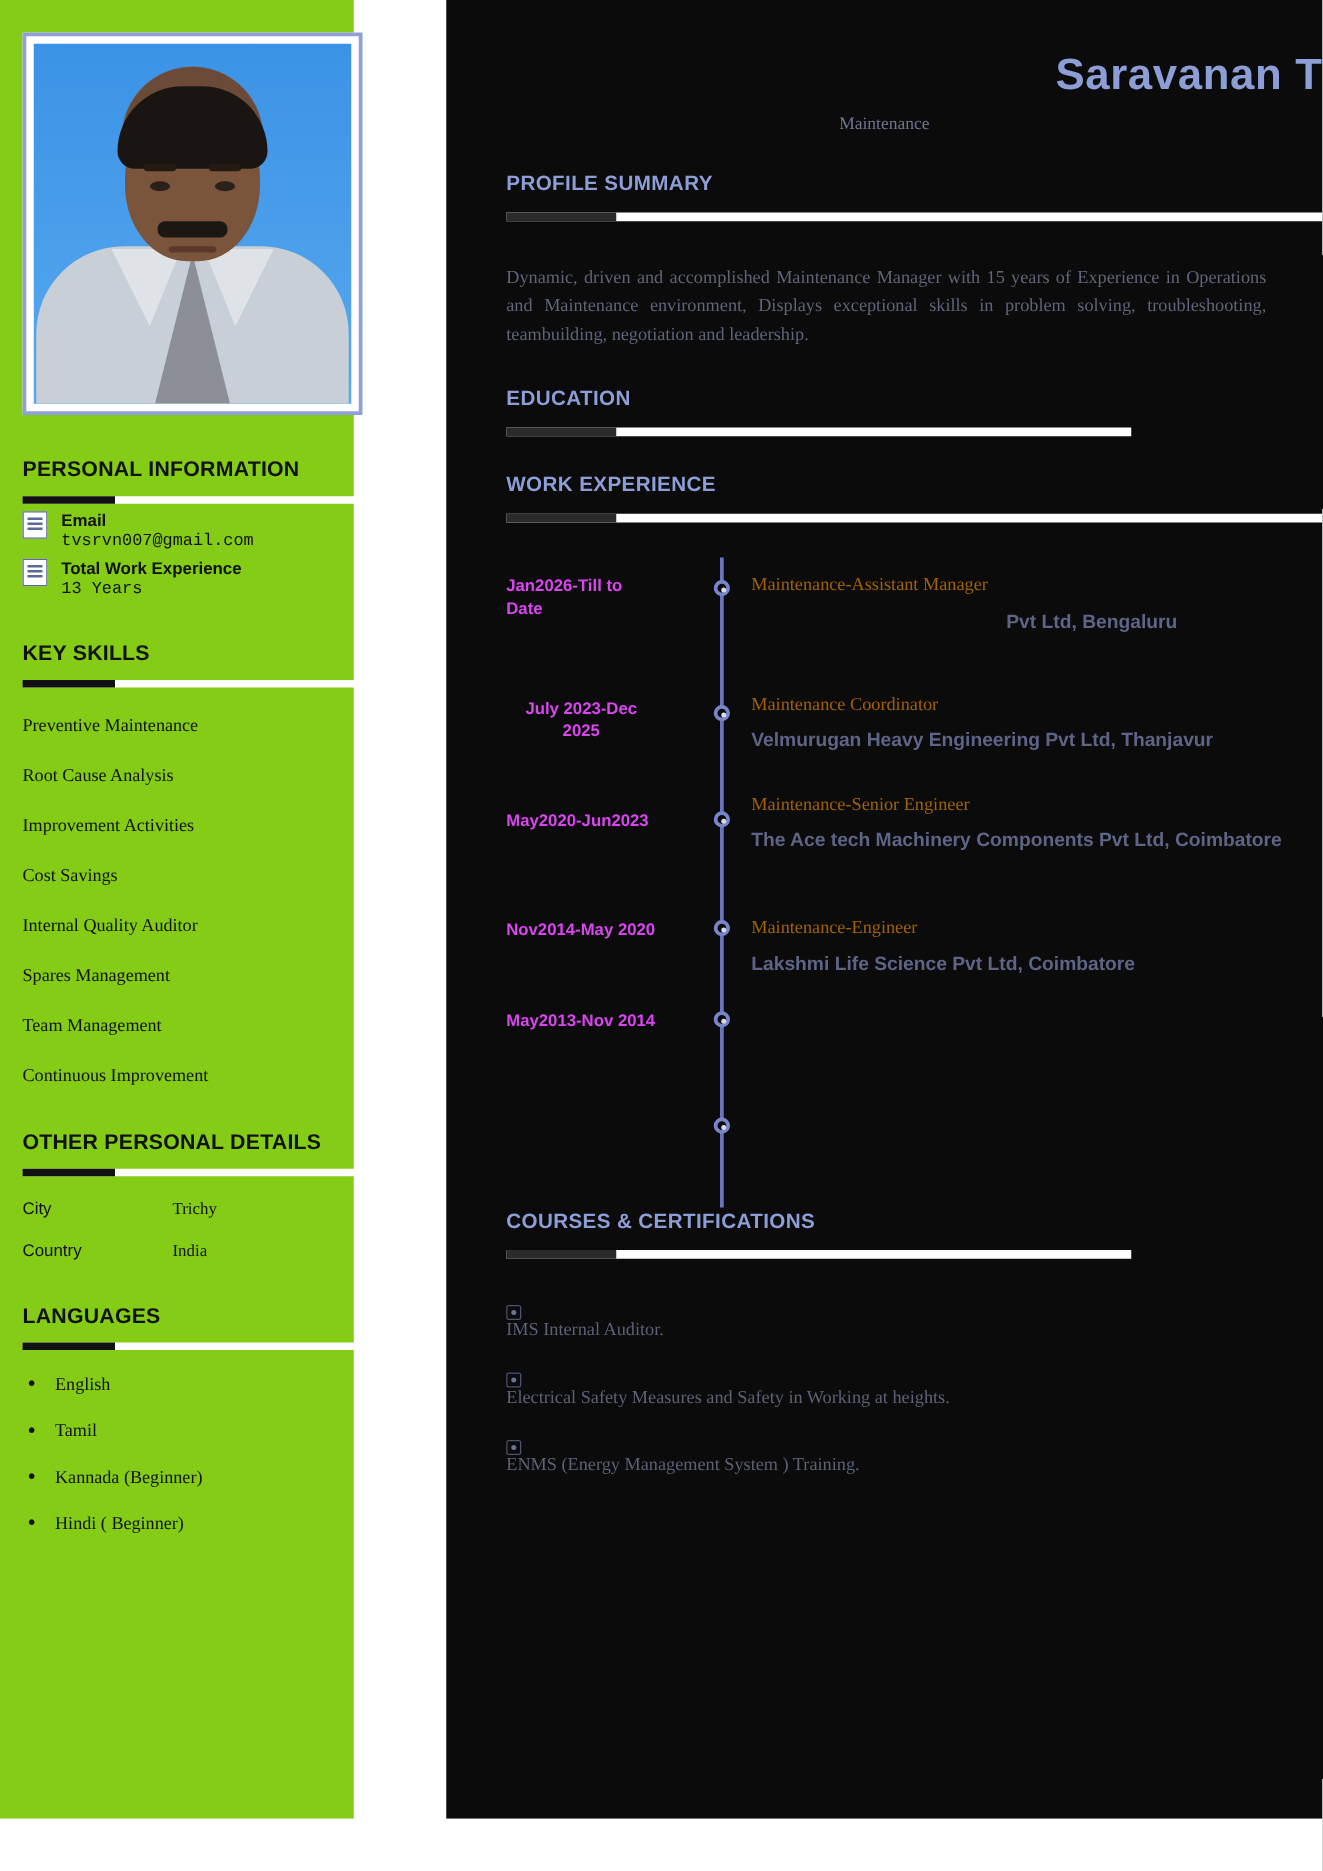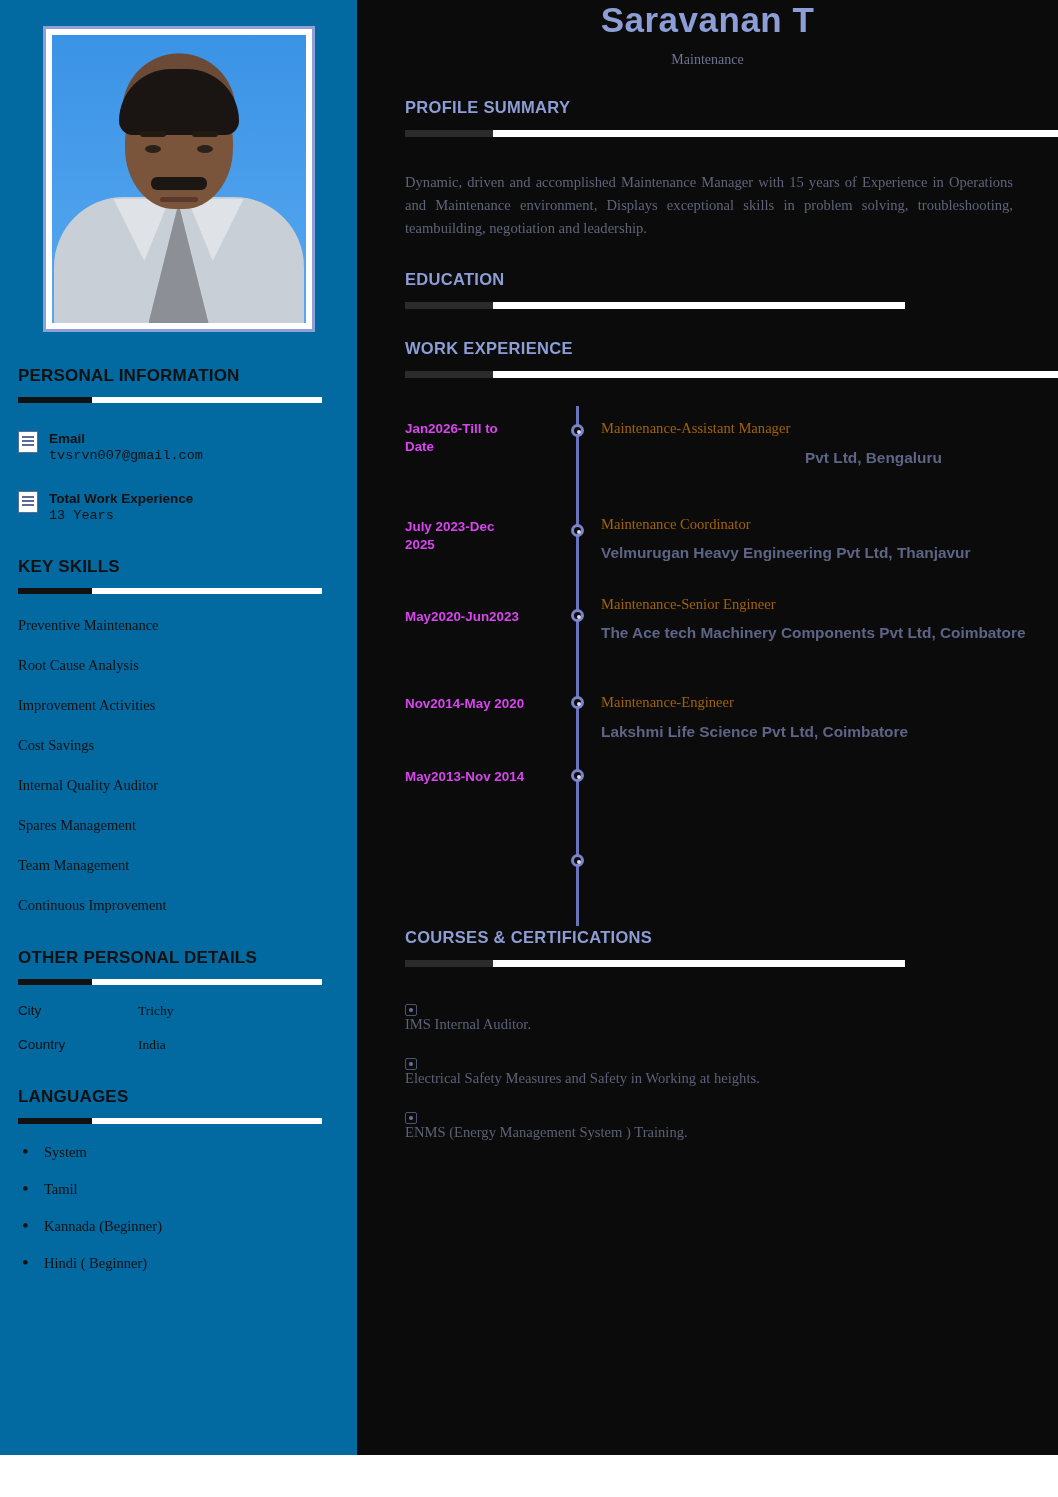--- a/index.html
+++ b/index.html
@@ -11,22 +11,22 @@
   .page {
     position: relative;
     width: 1058px; height: 1497px;
     background: #ffffff;
     overflow: hidden;
   }
   
   .left {
     position: absolute;
     left: 0; top: 0;
-    width: 357px; height: 1455px;
-    background: #0369a1;
+    width: 283px; height: 1455px;
+    background: #84cc16;
     padding: 0 18px;
   }
   .photo-frame {
     margin: 26px auto 0 auto;
     width: 272px; height: 306px;
     border: 3px solid #8fa0d8;
     background: #ffffff;
     padding: 6px;
   }
   .photo {
@@ -84,21 +84,21 @@
   .rule {
     margin-top: 11px;
     height: 6px; width: 304px;
     background: #ffffff;
     position: relative;
   }
   .rule::before {
     content:""; position: absolute; left: 0; top: 0;
     width: 74px; height: 6px; background: #111;
   }
-  .contact-row { display: flex; margin-top: 28px; }
+  .contact-row { display: flex; margin-top: 6px; }
   .c-icon {
     width: 20px; height: 22px; flex: 0 0 20px; margin-right: 11px;
     border: 1px solid #5a6b9a; background: #fff; position: relative;
   }
   .c-icon::before {
     content:""; position:absolute; left:3px; top:4px; right:3px; height:2px;
     background:#5a6b9a; box-shadow: 0 4px 0 #5a6b9a, 0 8px 0 #5a6b9a;
   }
   .c-label { font-size: 13.5px; font-weight: bold; color:#111; }
   .c-value { font-family: Liberation Mono, monospace; font-size: 13.5px; color:#111; margin-top: 2px; }
@@ -121,21 +121,22 @@
   
   .right {
     position: absolute;
     left: 357px; top: 0;
     width: 701px; height: 1455px;
     background: #0b0b0b;
     color: #cfd3e8;
     overflow: hidden;
   }
   .name {
-    text-align: center;
+    margin-top: 40px;
+    text-align: right;
     font-size: 35px; font-weight: bold;
     color: #8d9dd6;
     letter-spacing: .5px;
   }
   .role {
     text-align: center;
     margin-top: 12px;
     font-family: "Liberation Serif", serif;
     font-size: 14px; color: #6f7490;
   }
@@ -294,21 +295,21 @@
       <div class="k">City</div>
       <div class="v">Trichy</div>
     </div>
     <div class="kv">
       <div class="k">Country</div>
       <div class="v">India</div>
     </div>
 
     <div class="lsec-title">LANGUAGES</div>
     <div class="rule"></div>
-    <div class="lang">System</div>
+    <div class="lang">English</div>
     <div class="lang">Tamil</div>
     <div class="lang">Kannada (Beginner)</div>
     <div class="lang">Hindi  ( Beginner)</div>
   </div>
 
   <div class="right">
 
     <div class="name">Saravanan T</div>
     <div class="role">Maintenance</div>
 
@@ -349,21 +350,21 @@
             <i></i>
           </div>
 
         <div class="job">
           <div class="dates" style="top:14px;">Jan2026-Till to Date</div>
           <div class="title" style="top:14px;">Maintenance-Assistant Manager</div>
           <div class="company indent" style="top:41px;">Pvt Ltd, Bengaluru</div>
         </div>
 
         <div class="job">
-          <div class="dates" style="top:112px;">July 2023-Dec 2025</div>
+          <div class="dates" style="top:112px;text-align:center;">July 2023-Dec 2025</div>
           <div class="title" style="top:110px;">Maintenance Coordinator</div>
           <div class="company" style="top:136px;">Velmurugan Heavy Engineering Pvt Ltd, Thanjavur</div>
         </div>
 
         <div class="job">
           <div class="dates" style="top:202px;">May2020-Jun2023</div>
           <div class="title" style="top:190px;">Maintenance-Senior Engineer</div>
           <div class="company" style="top:216px;">The Ace tech Machinery Components Pvt Ltd, Coimbatore</div>
         </div>
 

